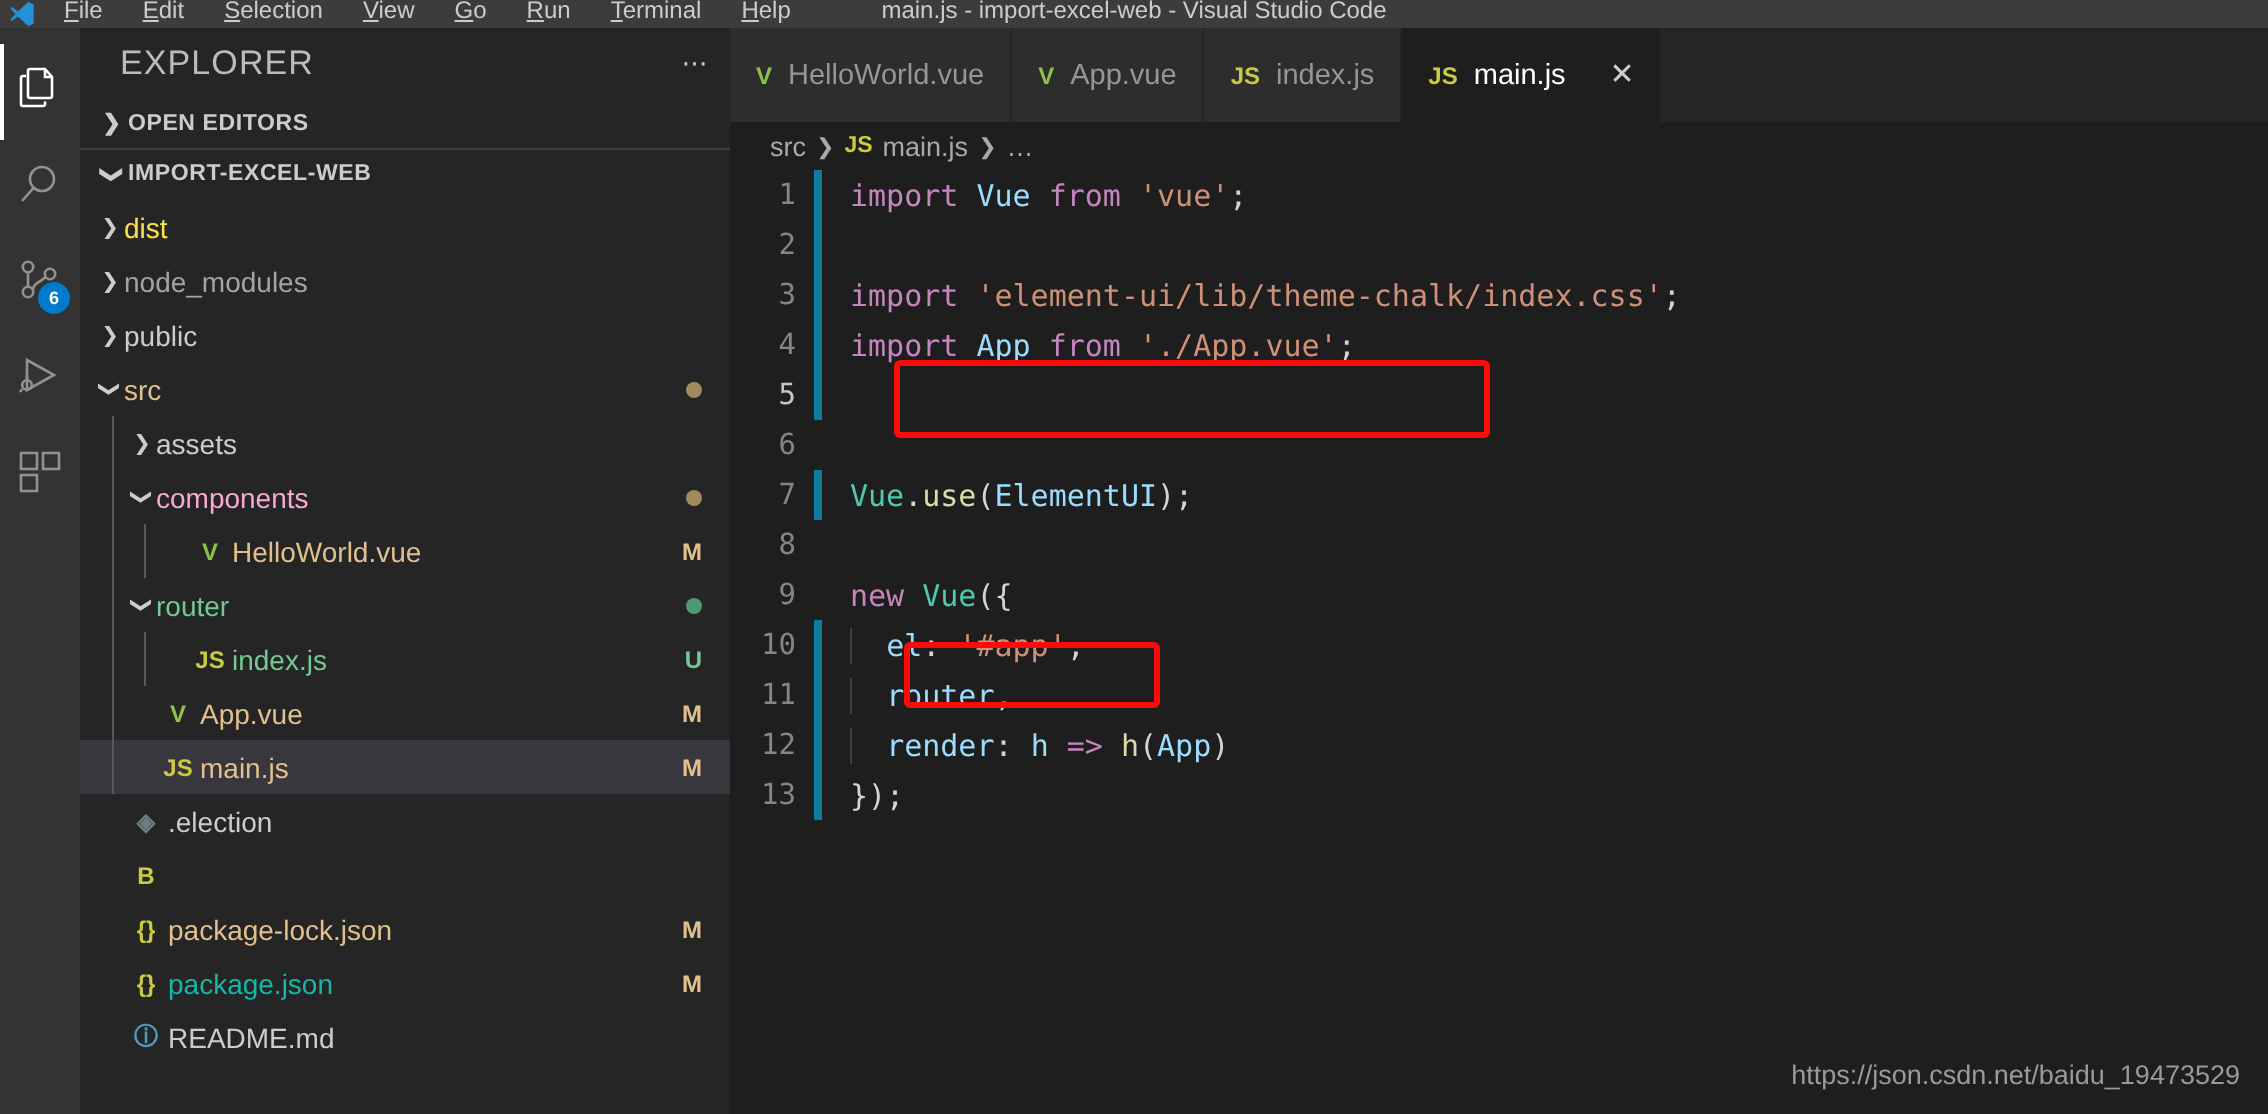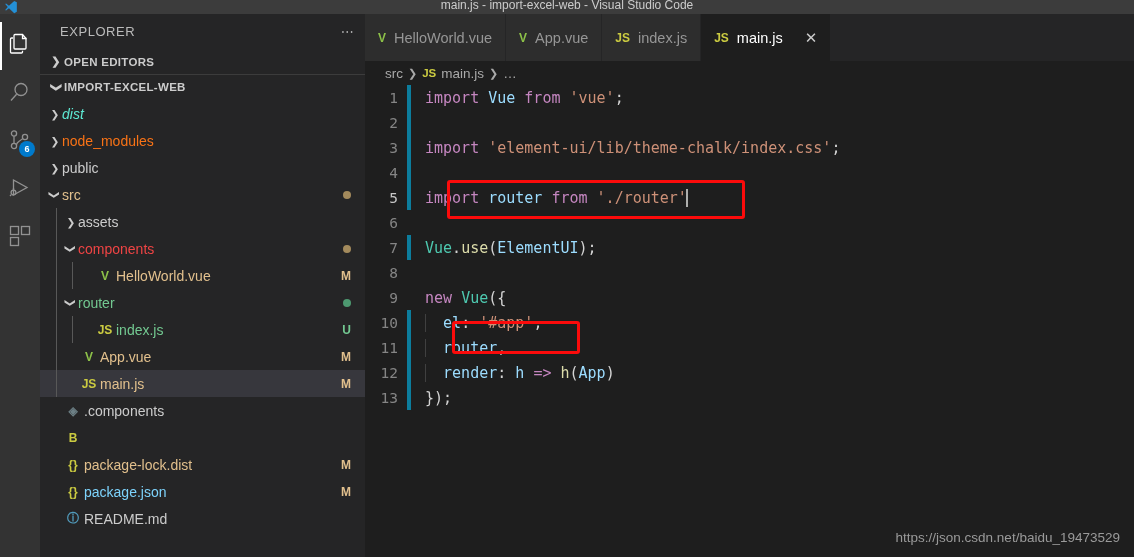--- a/index.html
+++ b/index.html
@@ -61,21 +61,21 @@
 
   
   .sidebar {
     position: absolute; left: 40px; top: 14px; width: 325px; height: 543px;
     background: #252526; overflow: hidden;
   }
   .sidebar-header {
     height: 35px; display: flex; align-items: center;
     padding: 0 10px 0 20px; justify-content: space-between;
   }
-  .sidebar-title { color: #bbbbbb; font-size: 13px; letter-spacing: .55px; }
+  .sidebar-title { color: #bbbbbb; font-size: 17px; letter-spacing: .55px; }
   .dots { color: #cccccc; font-size: 13px; letter-spacing: 1.2px; cursor: pointer; line-height: 10px; }
 
   .section-head {
     height: 25px; display: flex; align-items: center; padding-left: 8px;
     color: #cccccc; font-size: 11.5px; font-weight: bold; letter-spacing: .3px;
     cursor: pointer; border-top: 1px solid #3c3c3c;
   }
   .section-head.first { border-top: none; }
   .chev { width: 16px; display: inline-block; text-align: center; font-size: 11px; color: #cccccc; }
 
@@ -168,20 +168,30 @@
 </head>
 <body>
 
 <div id="app">
 
   <div class="titlebar">
     <div class="vs-logo">
       <svg width="16" height="14" viewBox="0 0 24 24">
         <path d="M17.5 1.5 L22 3.8 L22 20.2 L17.5 22.5 L8.5 14.2 L3.5 18 L2 17 L6.5 12 L2 7 L3.5 6 L8.5 9.8 Z" fill="#2490d6"></path>
       </svg>
+    </div>
+    <div class="menu-items">
+      <div class="menu-item"><u>F</u><span>ile</span></div>
+      <div class="menu-item"><u>E</u>dit</div>
+      <div class="menu-item"><u>S</u>election</div>
+      <div class="menu-item"><u>V</u>iew</div>
+      <div class="menu-item"><u>G</u>o</div>
+      <div class="menu-item"><u>R</u>un</div>
+      <div class="menu-item"><u>T</u>erminal</div>
+      <div class="menu-item"><u>H</u>elp</div>
     </div>
     <div class="win-title">main.js - import-excel-web - Visual Studio Code</div>
   </div>
 
   <div class="activitybar">
     <div class="act-item active">
       <span>
         <svg width="24" height="24" viewBox="0 0 24 24" fill="none" stroke="#ffffff" stroke-width="1.3">
           <path d="M14.5 2.5 H7 a1 1 0 0 0-1 1 V16 a1 1 0 0 0 1 1 h10 a1 1 0 0 0 1-1 V6.5 Z"></path>
           <path d="M14.5 2.5 V6.5 H18.5"></path>
@@ -243,26 +253,26 @@
 
     <div class="section-head">
       <span class="chev" style="transform: rotate(90deg);">❯</span>
       <span>IMPORT-EXCEL-WEB</span>
     </div>
 
     <div class="tree" id="file-tree">
         <div class="row" style="padding-left: 8px;">
           <span class="twisty">❯</span>
           <span class="ficon" style="color: transparent; width: 0px; flex: 0 0 0px;"></span>
-          <span class="fname" style="color: #5eead4; font-style: italic;">dist</span>
+          <span class="fname" style="color: #fde047;">dist</span>
         </div>
         <div class="row" style="padding-left: 8px;">
           <span class="twisty">❯</span>
           <span class="ficon" style="color: transparent; width: 0px; flex: 0 0 0px;"></span>
-          <span class="fname" style="color: #f97316;">node_modules</span>
+          <span class="fname" style="color: #a3a3a3;">node_modules</span>
         </div>
         <div class="row" style="padding-left: 8px;">
           <span class="twisty">❯</span>
           <span class="ficon" style="color: transparent; width: 0px; flex: 0 0 0px;"></span>
           <span class="fname" style="color: rgb(204, 204, 204);">public</span>
         </div>
         <div class="row" style="padding-left: 8px;">
           <span class="twisty" style="display: inline-block; transform: rotate(90deg);">❯</span>
           <span class="ficon" style="color: transparent; width: 0px; flex: 0 0 0px;"></span>
           <span class="fname" style="color: rgb(226, 192, 141);">src</span>
@@ -271,21 +281,21 @@
         <div class="row" style="padding-left: 24px;">
           <div class="indent-guide" style="left: 16px;"></div>
           <span class="twisty">❯</span>
           <span class="ficon" style="color: transparent; width: 0px; flex: 0 0 0px;"></span>
           <span class="fname" style="color: rgb(204, 204, 204);">assets</span>
         </div>
         <div class="row" style="padding-left: 24px;">
           <div class="indent-guide" style="left: 16px;"></div>
           <span class="twisty" style="display: inline-block; transform: rotate(90deg);">❯</span>
           <span class="ficon" style="color: transparent; width: 0px; flex: 0 0 0px;"></span>
-          <span class="fname" style="color: #ef4444;">components</span>
+          <span class="fname" style="color: #f9a8d4;">components</span>
           <span class="fdot" style="background: rgb(163, 138, 92);"></span>
         </div>
         <div class="row" style="padding-left: 40px;">
           <div class="indent-guide" style="left: 16px;"></div>
           <div class="indent-guide" style="left: 32px;"></div>
           <span class="twisty"></span>
           <span class="ficon" style="color: rgb(141, 193, 73);">V</span>
           <span class="fname" style="color: rgb(226, 192, 141);">HelloWorld.vue</span>
           <span class="fstat" style="color: rgb(226, 192, 141);">M</span>
         </div>
@@ -314,36 +324,36 @@
         <div class="row selected" style="padding-left: 24px;">
           <div class="indent-guide" style="left: 16px;"></div>
           <span class="twisty"></span>
           <span class="ficon" style="color: rgb(203, 203, 65);">JS</span>
           <span class="fname" style="color: rgb(226, 192, 141);">main.js</span>
           <span class="fstat" style="color: rgb(226, 192, 141);">M</span>
         </div>
         <div class="row" style="padding-left: 8px;">
           <span class="twisty"></span>
           <span class="ficon" style="color: rgb(109, 128, 134);">◈</span>
-          <span class="fname" style="color: rgb(204, 204, 204);">.components</span>
+          <span class="fname" style="color: rgb(204, 204, 204);">.election</span>
         </div>
         <div class="row" style="padding-left: 8px;">
           <span class="twisty"></span>
           <span class="ficon" style="color: rgb(203, 203, 65);">B</span>
         </div>
         <div class="row" style="padding-left: 8px;">
           <span class="twisty"></span>
           <span class="ficon" style="color: rgb(203, 203, 65);">{}</span>
-          <span class="fname" style="color: rgb(226, 192, 141);">package-lock.dist</span>
+          <span class="fname" style="color: rgb(226, 192, 141);">package-lock.json</span>
           <span class="fstat" style="color: rgb(226, 192, 141);">M</span>
         </div>
         <div class="row" style="padding-left: 8px;">
           <span class="twisty"></span>
           <span class="ficon" style="color: rgb(203, 203, 65);">{}</span>
-          <span class="fname" style="color: #7dd3fc;">package.json</span>
+          <span class="fname" style="color: #14b8a6;">package.json</span>
           <span class="fstat" style="color: rgb(226, 192, 141);">M</span>
         </div>
         <div class="row" style="padding-left: 8px;">
           <span class="twisty"></span>
           <span class="ficon" style="color: rgb(81, 154, 186);">ⓘ</span>
           <span class="fname" style="color: rgb(204, 204, 204);">README.md</span>
         </div>
       </div>
   </div>
 
@@ -375,22 +385,22 @@
       <span class="bc-js">JS</span>
       <span>main.js</span>
       <span class="sep">❯</span>
       <span>…</span>
     </div>
 
     <div class="code-area" id="code-area">
         <div class="code-line"><span class="lnum">1</span><span class="gitbar mod"></span><span class="codetext"><span class="kw">import </span><span class="var">Vue </span><span class="kw">from </span><span class="str">'vue'</span><span class="punc">;</span></span></div>
         <div class="code-line"><span class="lnum">2</span><span class="gitbar mod"></span></div>
         <div class="code-line"><span class="lnum">3</span><span class="gitbar mod"></span><span class="codetext"><span class="kw">import </span><span class="str">'element-ui/lib/theme-chalk/index.css'</span><span class="punc">;</span></span></div>
-        <div class="code-line"><span class="lnum">4</span><span class="gitbar mod"></span></div>
-        <div class="code-line"><span class="lnum cur">5</span><span class="gitbar mod"></span><span class="codetext"><span class="kw">import </span><span class="var">router </span><span class="kw">from </span><span class="str">'./router'</span><span class="cursor"></span></span></div>
+        <div class="code-line"><span class="lnum">4</span><span class="gitbar mod"></span><span class="codetext"><span class="kw">import </span><span class="var">App </span><span class="kw">from </span><span class="str">'./App.vue'</span><span class="punc">;</span></span></div>
+        <div class="code-line"><span class="lnum cur">5</span><span class="gitbar mod"></span></div>
         <div class="code-line"><span class="lnum">6</span><span class="gitbar"></span><span class="codetext"></span></div>
         <div class="code-line"><span class="lnum">7</span><span class="gitbar mod"></span><span class="codetext"><span class="cls">Vue</span><span class="punc">.</span><span class="fn">use</span><span class="punc">(</span><span class="var">ElementUI</span><span class="punc">);</span></span></div>
         <div class="code-line"><span class="lnum">8</span><span class="gitbar"></span><span class="codetext"></span></div>
         <div class="code-line"><span class="lnum">9</span><span class="gitbar"></span><span class="codetext"><span class="kw">new </span><span class="cls">Vue</span><span class="punc">({</span></span></div>
         <div class="code-line"><span class="lnum">10</span><span class="gitbar mod"></span><span class="codetext"><span class="indent-mark" style="left: 14px;"></span><span class="punc">  </span><span class="var">el</span><span class="punc">: </span><span class="str">'#app'</span><span class="punc">,</span></span></div>
         <div class="code-line"><span class="lnum">11</span><span class="gitbar mod"></span><span class="codetext"><span class="indent-mark" style="left: 14px;"></span><span class="punc">  </span><span class="var">router</span><span class="punc">,</span></span></div>
         <div class="code-line"><span class="lnum">12</span><span class="gitbar mod"></span><span class="codetext"><span class="indent-mark" style="left: 14px;"></span><span class="punc">  </span><span class="var">render</span><span class="punc">: </span><span class="var">h </span><span class="kw">=&gt; </span><span class="fn">h</span><span class="punc">(</span><span class="var">App</span><span class="punc">)</span></span></div>
         <div class="code-line"><span class="lnum">13</span><span class="gitbar mod"></span><span class="codetext"><span class="punc">});</span></span></div>
       </div>
 

